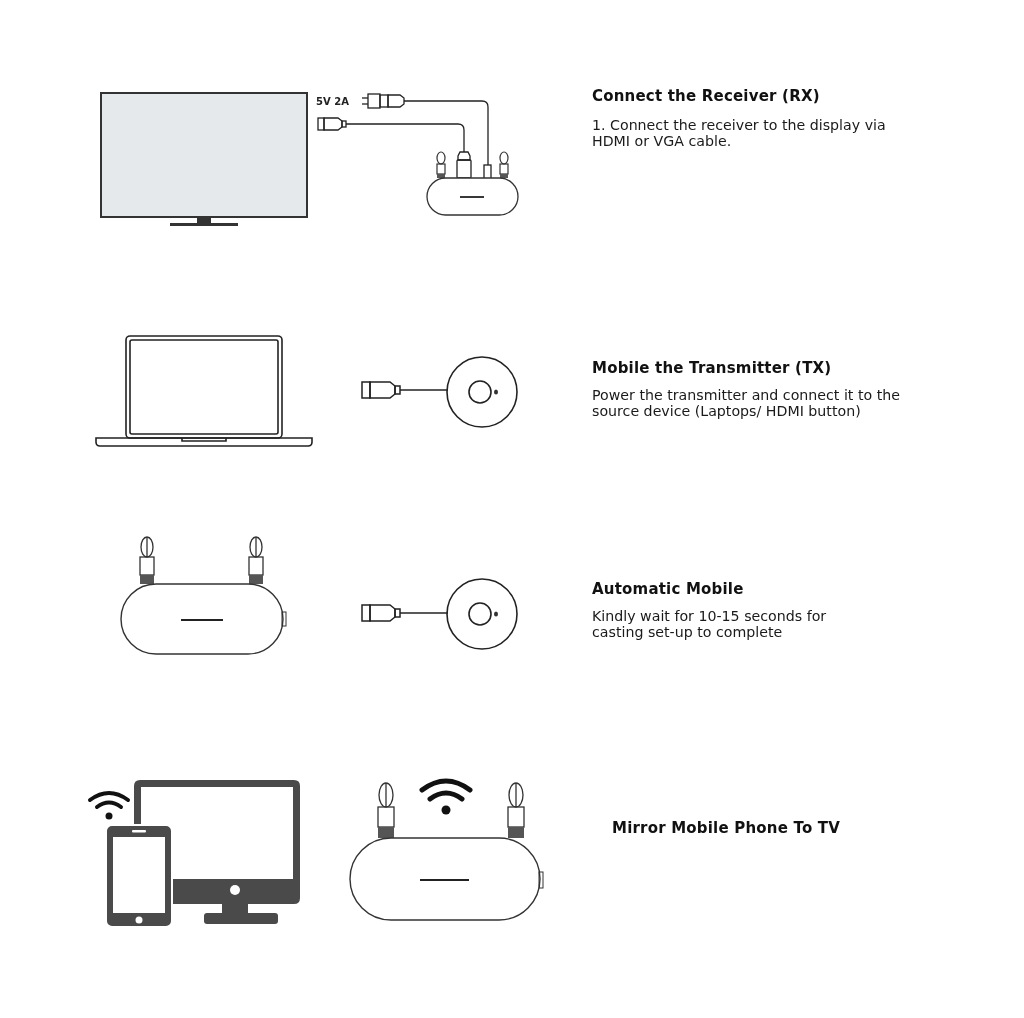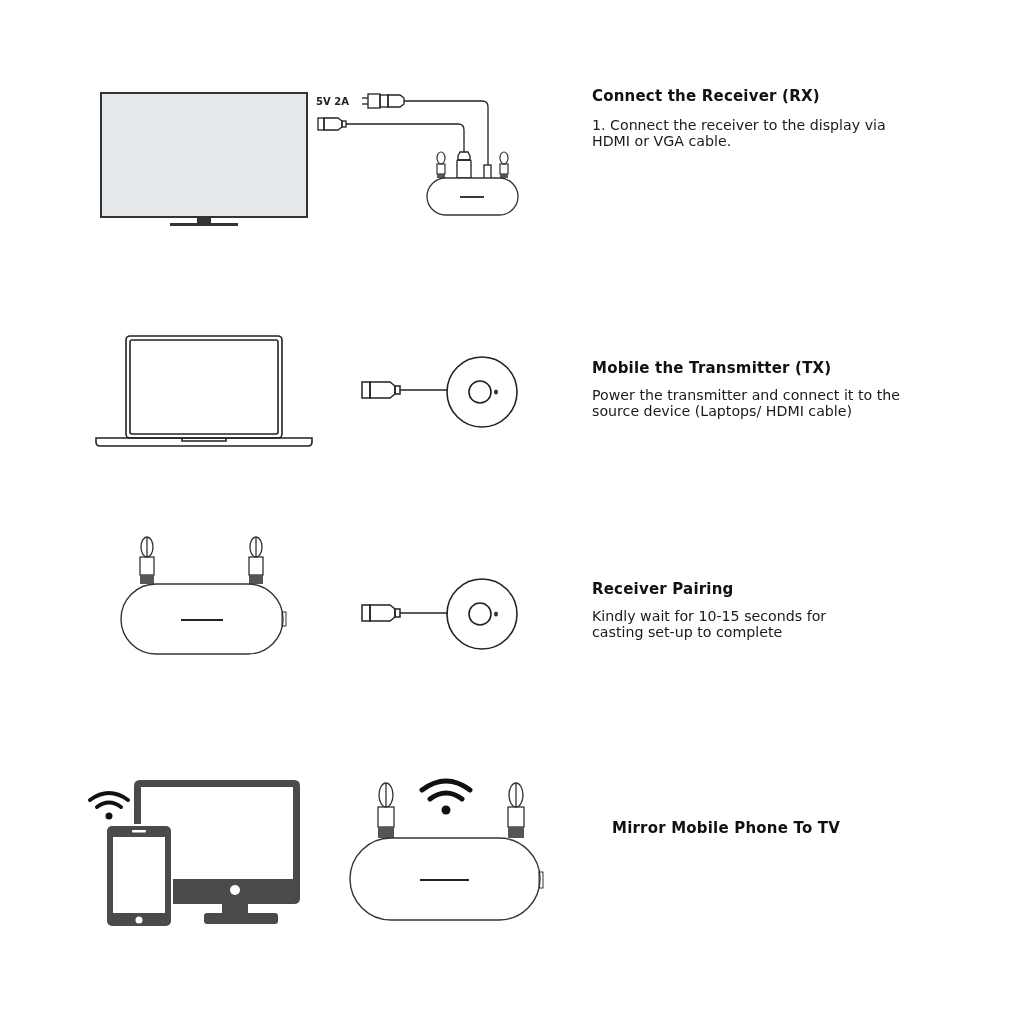--- a/index.html
+++ b/index.html
@@ -95,21 +95,21 @@
       <circle cx="38" cy="38" r="35"></circle>
       <circle cx="36" cy="38" r="11"></circle>
     </g>
     <ellipse cx="52" cy="38" rx="2" ry="2.5" fill="#333"></ellipse>
   </svg>
 
   <div class="abs" style="left:592px;top:359px;width:420px;">
     <div class="title">Mobile the Transmitter (TX)</div>
     <div style="margin-top:10px;">
       <div class="para">Power the transmitter and connect it to the
-source device (Laptops/ HDMI cable)</div>
+source device (Laptops/ HDMI button)</div>
     </div>
   </div>
 </div>
 
 <div>
   <svg style="left:118px;top:534px;" width="172" height="136" viewBox="0 0 172 136">
     <g fill="none" stroke="#333" stroke-width="1.3">
       <ellipse cx="29" cy="13" rx="6" ry="10"></ellipse>
       <line x1="29" y1="3" x2="29" y2="23"></line>
       <rect x="22" y="23" width="14" height="18"></rect>
@@ -135,21 +135,21 @@
 
   <svg style="left:444px;top:576px;" width="76" height="76" viewBox="0 0 76 76">
     <g fill="none" stroke="#222" stroke-width="1.6">
       <circle cx="38" cy="38" r="35"></circle>
       <circle cx="36" cy="38" r="11"></circle>
     </g>
     <ellipse cx="52" cy="38" rx="2" ry="2.5" fill="#333"></ellipse>
   </svg>
 
   <div class="abs" style="left:592px;top:580px;width:420px;">
-    <div class="title">Receiver Pairing</div>
+    <div class="title">Automatic Mobile</div>
     <div style="margin-top:10px;">
       <div class="para">Kindly wait for 10-15 seconds for
 casting set-up to complete</div>
     </div>
   </div>
 </div>
 
 <div>
 
   <svg style="left:86px;top:788px;" width="46" height="34" viewBox="0 0 46 34">

